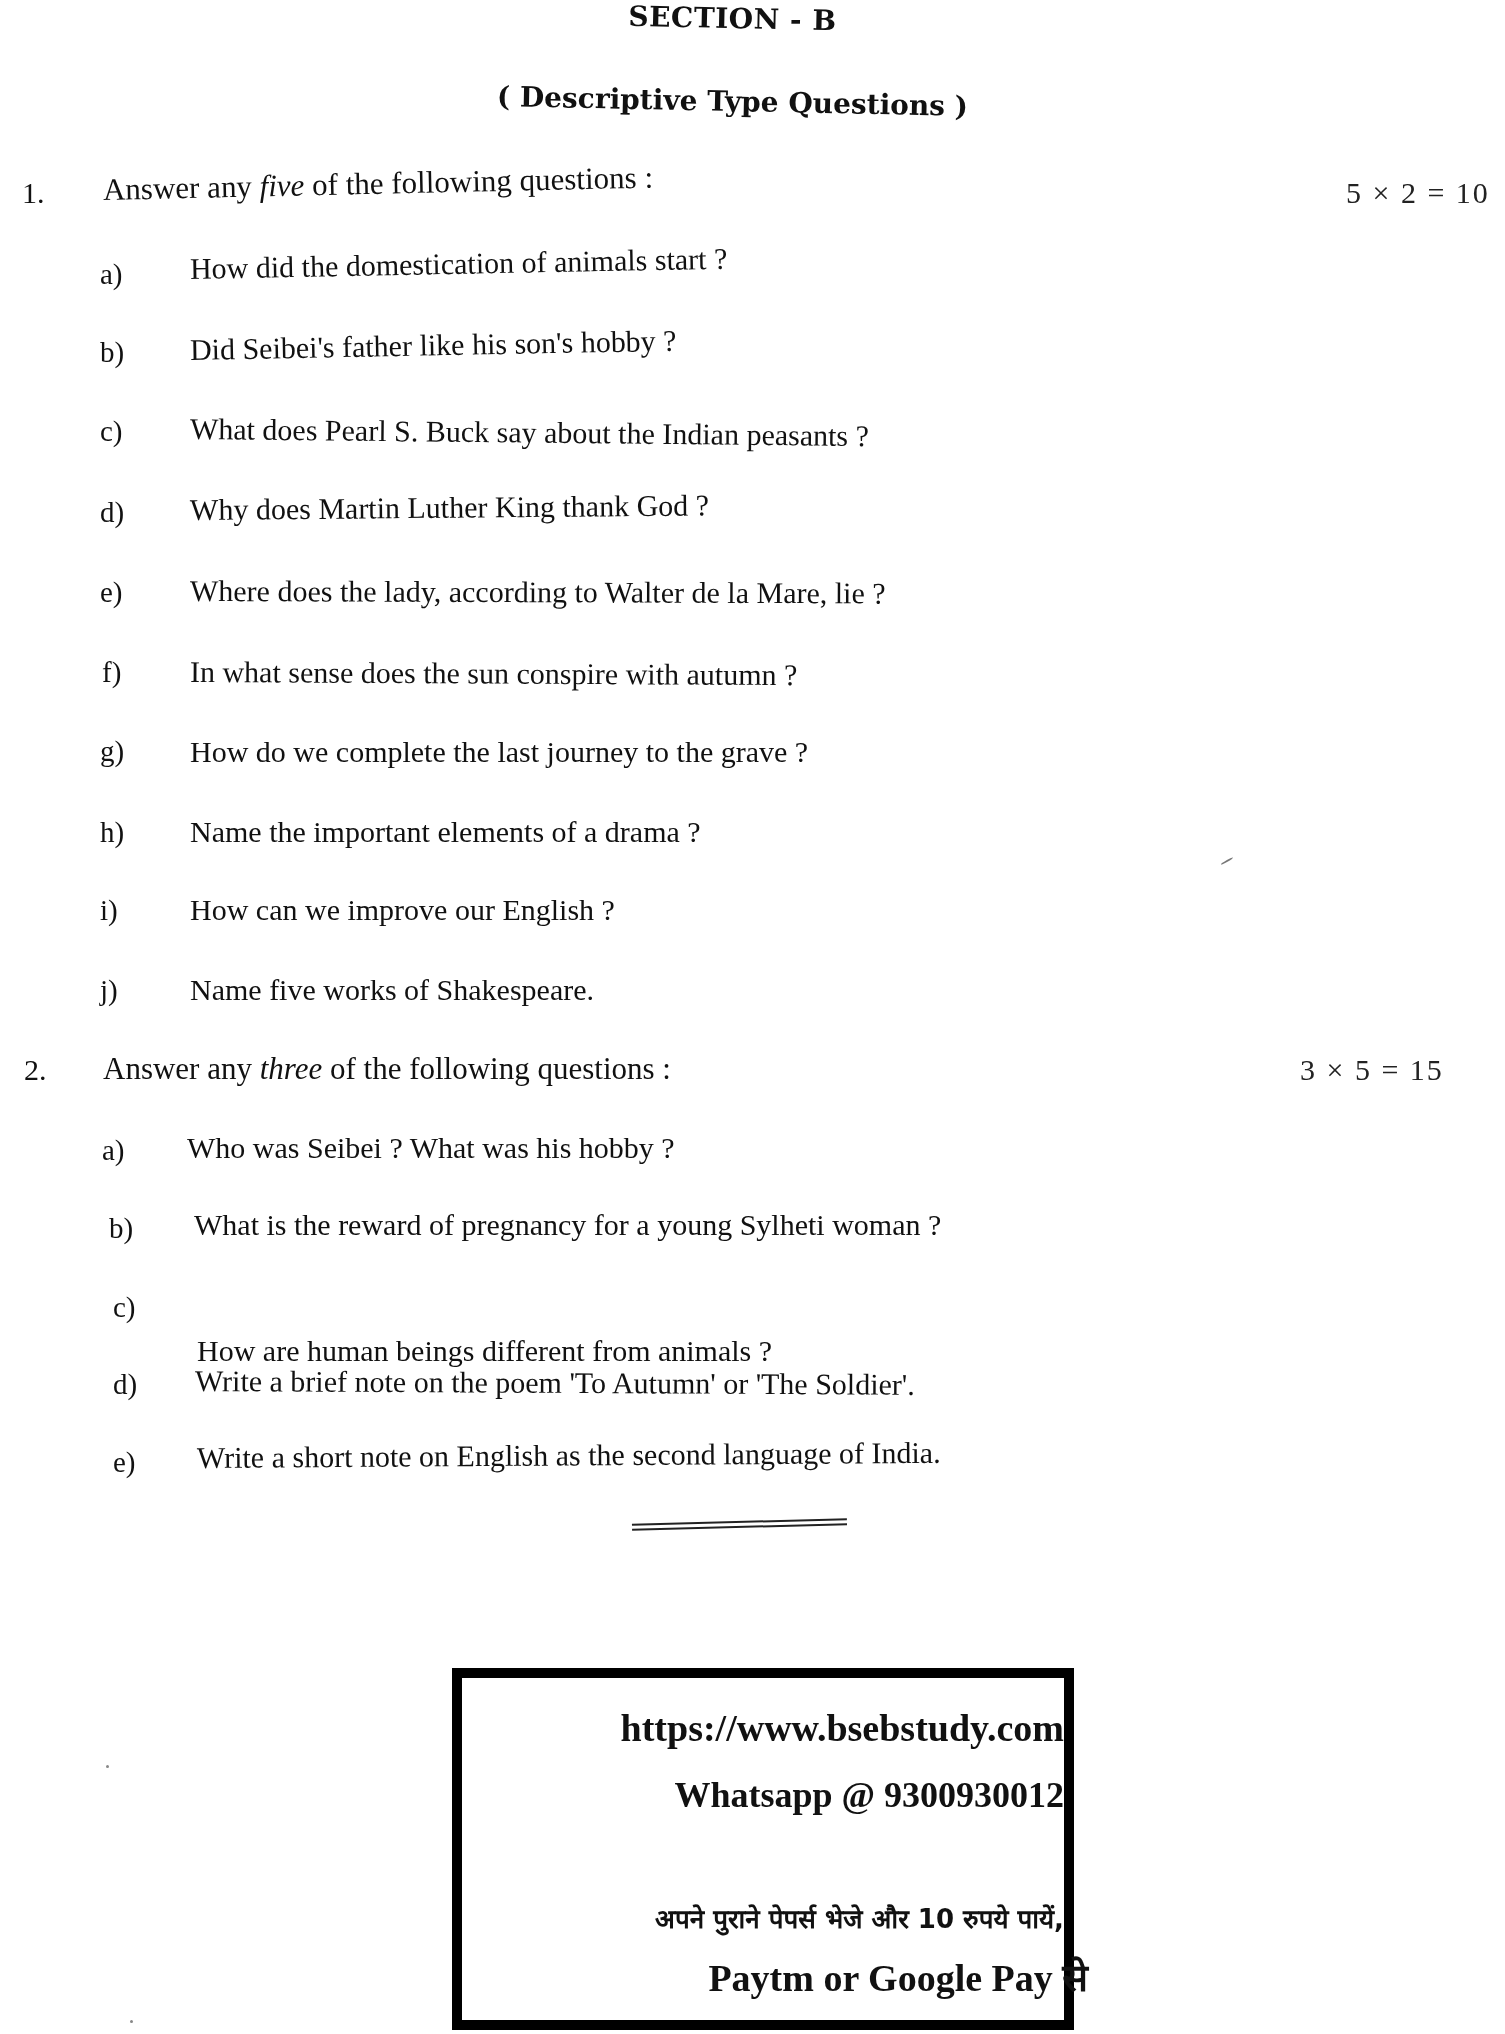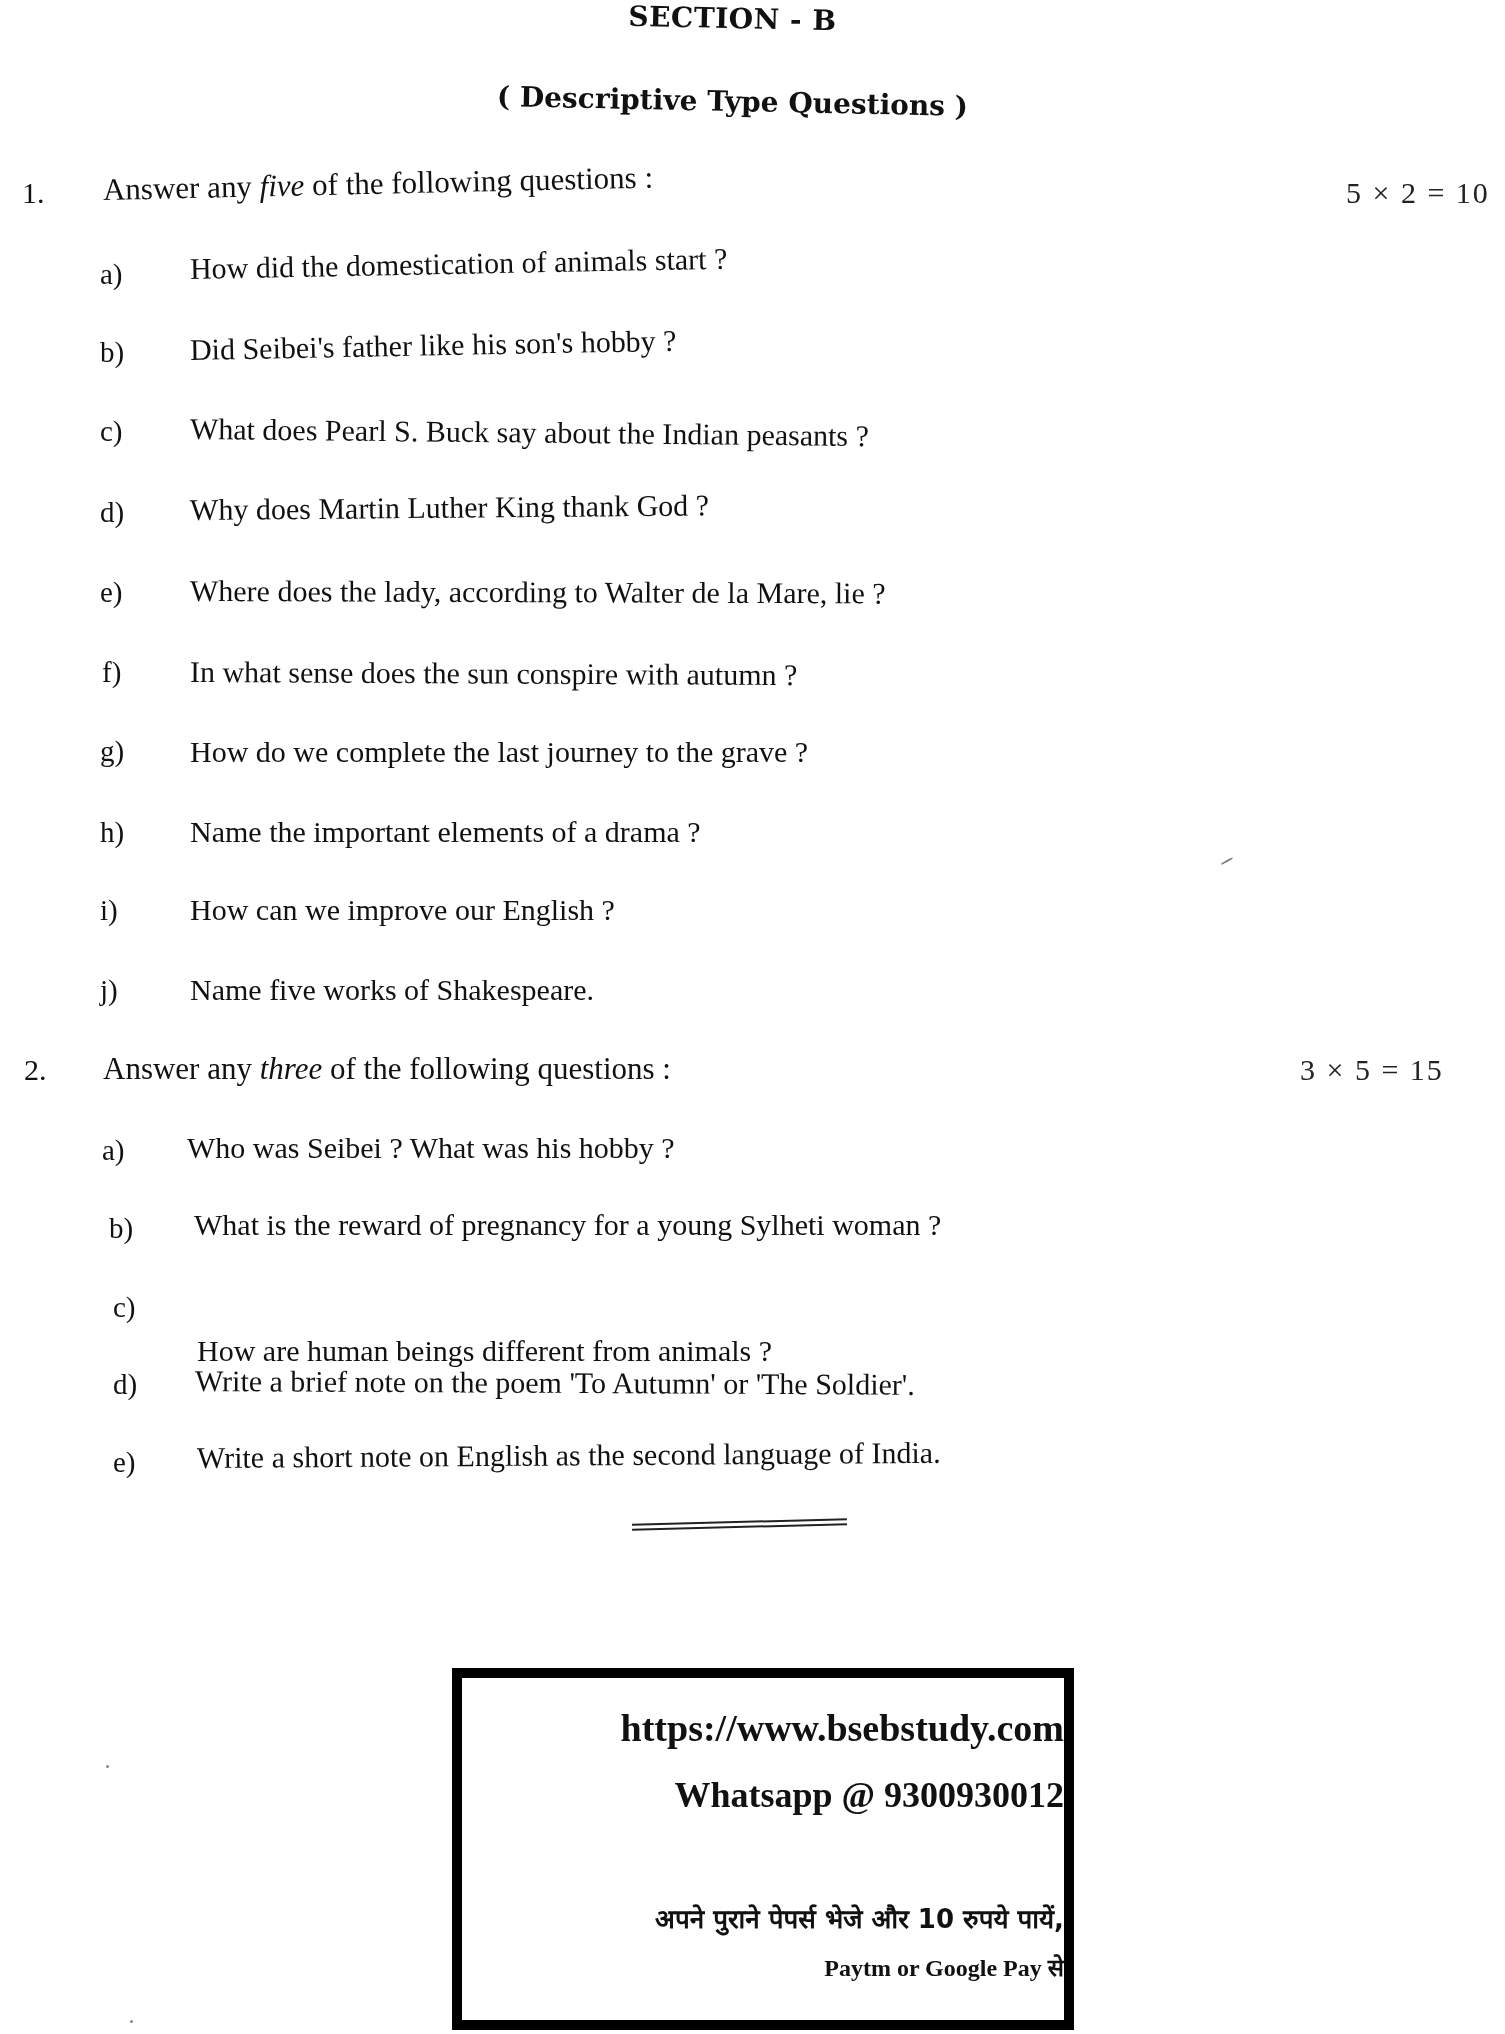--- a/index.html
+++ b/index.html
@@ -156,14 +156,14 @@
 </div>
 
 <div class="speck" style="left:1220px; top:860px; width:14px; height:2px; transform: rotate(-30deg); background:#777;"></div>
 <div class="speck" style="left:106px; top:1765px;"></div>
 <div class="speck" style="left:130px; top:2020px;"></div>
 
 <div class="abs promo-box">
   <div class="promo-line" style="top:28px; font-size:38px;">https://www.bsebstudy.com</div>
   <div class="promo-line" style="top:96px; font-size:36px;">Whatsapp @ 9300930012</div>
   <div class="promo-line" style="top:222px; font-size:26px; font-family: 'DejaVu Sans', sans-serif;">अपने पुराने पेपर्स भेजे और 10 रुपये पायें,</div>
-  <div class="promo-line" style="top:272px; font-size:24px;">Paytm or Google Pay से</div>
+  <div class="promo-line" style="top:272px; font-size:38px;padding-left:24px;">Paytm or Google Pay से</div>
 </div>
 
 </body></html>

